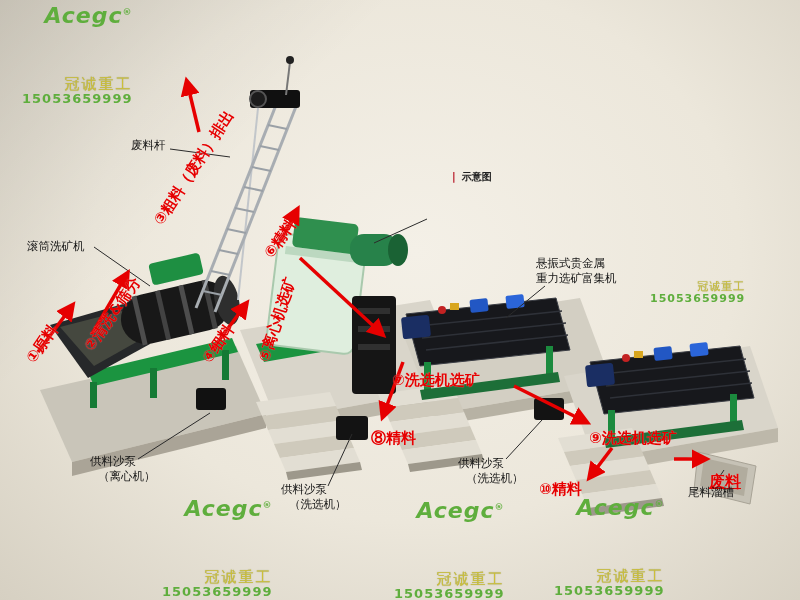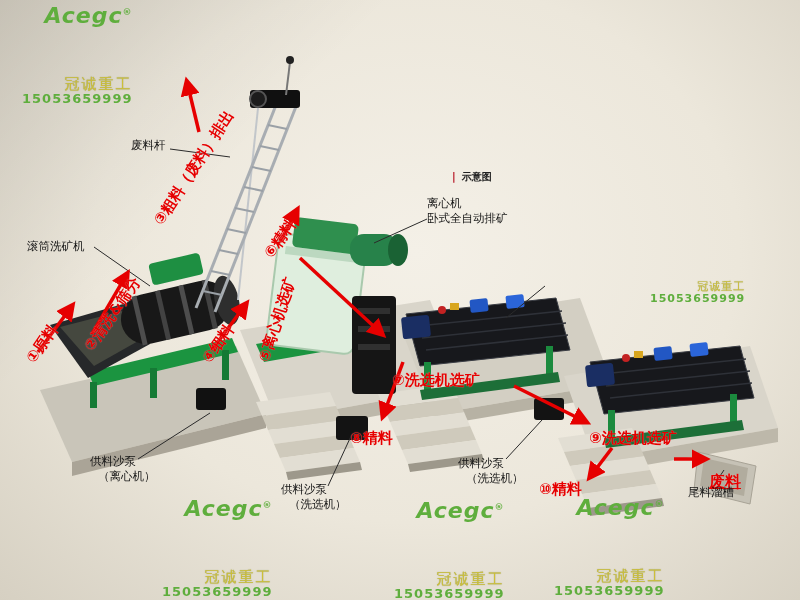--- a/index.html
+++ b/index.html
@@ -199,33 +199,33 @@
     <span class="bar">|</span><span>示意图</span>
   </div>
 
   <div class="fl" style="left:30px;top:352px;transform:rotate(-55deg);">①原料</div>
   <div class="fl" style="left:88px;top:340px;transform:rotate(-55deg);">②清洗&amp;筛分</div>
   <div class="fl" style="left:158px;top:214px;transform:rotate(-57deg);">③粗料（废料）排出</div>
   <div class="fl" style="left:206px;top:352px;transform:rotate(-55deg);">④细料</div>
   <div class="fl" style="left:264px;top:352px;transform:rotate(-72deg);">⑤离心机选矿</div>
   <div class="fl" style="left:268px;top:247px;transform:rotate(-55deg);">⑥精料</div>
   <div class="fl" style="left:392px;top:371px;">⑦洗选机选矿</div>
-  <div class="fl" style="left:350px;top:429px;">⑧精料</div>
+  <div class="fl" style="left:371px;top:429px;font-family:Liberation Mono, monospace;">⑧精料</div>
   <div class="fl" style="left:589px;top:429px;">⑨洗选机选矿</div>
   <div class="fl" style="left:539px;top:480px;">⑩精料</div>
   <div class="fl big" style="left:709px;top:472px;text-decoration:underline;">废料</div>
 
   <div class="eq" style="left:131px;top:138px;">废料杆</div>
   <div class="eq" style="left:27px;top:239px;">滚筒洗矿机</div>
 
-  <div class="eq" style="left:427px;top:196px;">
-    <div>离心机</div>
-    <div>卧式全自动排矿</div>
-  </div>
-
+
+  <div class="eq" style="left:536px;top:256px;">
+    <div>悬振式贵金属</div>
+    <div>重力选矿富集机</div>
+  </div>
 
   <div class="eq" style="left:90px;top:454px;">
     <div>供料沙泵</div>
     <div class="indent">（离心机）</div>
   </div>
 
   <div class="eq" style="left:281px;top:482px;">
     <div>供料沙泵</div>
     <div class="indent">（洗选机）</div>
   </div>

